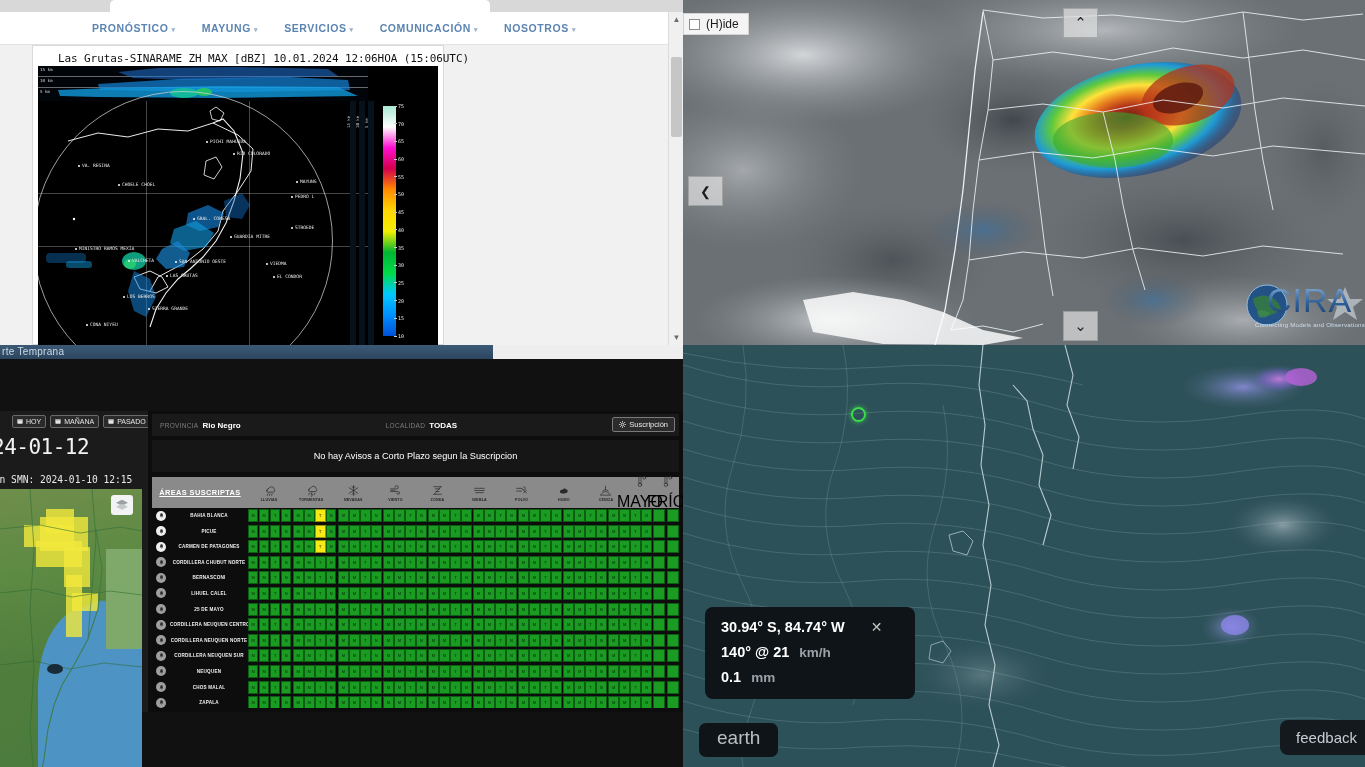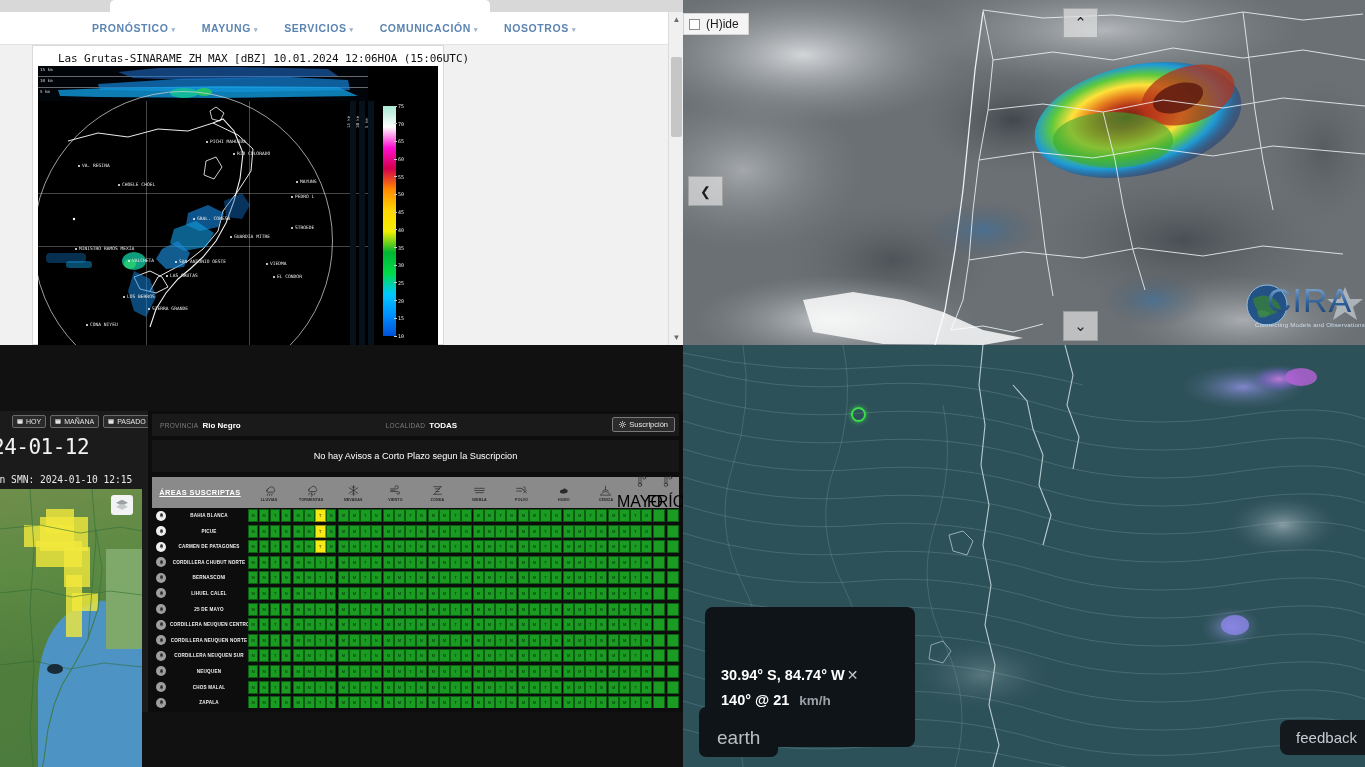--- a/index.html
+++ b/index.html
@@ -183,28 +183,28 @@
   .earth-canvas { position:absolute; inset:0; background:radial-gradient(ellipse at 40% 40%, #34565e 0%, #27474e 45%, #1d3b42 100%); overflow:hidden; }
   .wind-svg { position:absolute; inset:0; }
   .green-marker {
     position:absolute; left:168px; top:62px; width:15px; height:15px;
     border:2.5px solid #3bdd4a; border-radius:50%; box-shadow:0 0 5px rgba(59,221,74,.8);
   }
   .readout {
     position:absolute; left:22px; top:262px; width:210px;
     background:#0e1418; border-radius:8px; padding:12px 14px 14px 16px; color:#fff;
   }
-  .ro-line1 { font-size:14.5px; font-weight:700; display:flex; align-items:center; gap:2px;margin-top:48px; }
+  .ro-line1 { font-size:14.5px; font-weight:700; display:flex; align-items:center; gap:26px; }
   .ro-x { color:#c4c4c4; font-size:14px; font-weight:400; cursor:pointer; }
   .ro-line2 { font-size:14.5px; font-weight:700; margin-top:9px; }
   .ro-line2 .unit, .ro-line3 .unit { color:#9aa2a6; font-weight:700; font-size:13.5px; margin-left:6px;}
   .ro-line3 { font-size:14.5px; font-weight:700; margin-top:9px; }
   .earth-btn {
     position:absolute; left:16px; bottom:10px; background:#0e1418; color:#b9c0c4;
-    font-size:19px; padding:20px 18px 8px; border-radius:7px; cursor:pointer;
+    font-size:19px; padding:4px 18px 8px; border-radius:7px; cursor:pointer;
   }
   .feedback-btn {
     position:absolute; right:-8px; bottom:12px; background:#14191d; color:#c6cdd1;
     font-size:15px; padding:9px 16px; border-radius:8px; cursor:pointer;
   }
 </style>
 </head>
 <body>
 
 <div class="screen">
@@ -420,20 +420,24 @@
           <path d="M20 34 Q28 32 33 36 Q30 42 22 40 Z" fill="#3a8a45" opacity=".8"></path>
           <polygon points="108,10 113,22 126,22 116,30 120,43 108,35 96,43 100,30 90,22 103,22" fill="#eaf2fa" opacity=".55"></polygon>
         </svg>
         <div class="cira-text">CIRA</div>
         <div class="cira-tag">Connecting Models and Observations</div>
       </div>
     </div>
   </div>
 
   <div class="quad" id="q-alert">
+    <div class="at-titlebar">
+      <span>rte Temprana</span>
+      <div class="winbtns"></div>
+    </div>
 
 
     <div class="at-left">
       <div class="daybtns" id="daybtns">
           <div class="daybtn">
             <span><svg width="6" height="6" viewBox="0 0 16 16">
                 <rect x="1" y="3" width="14" height="12" rx="1.5" fill="#e4e4e4"></rect>
                 <rect x="1" y="3" width="14" height="3.5" fill="#9c9c9c"></rect>
               </svg></span>
             <span>HOY</span>

